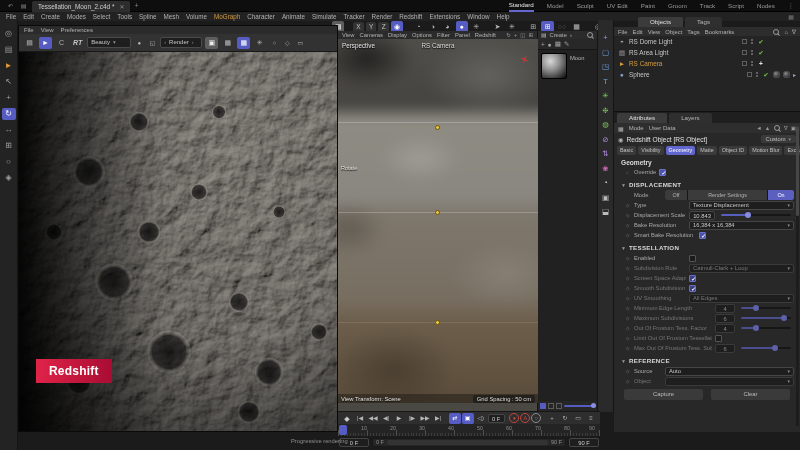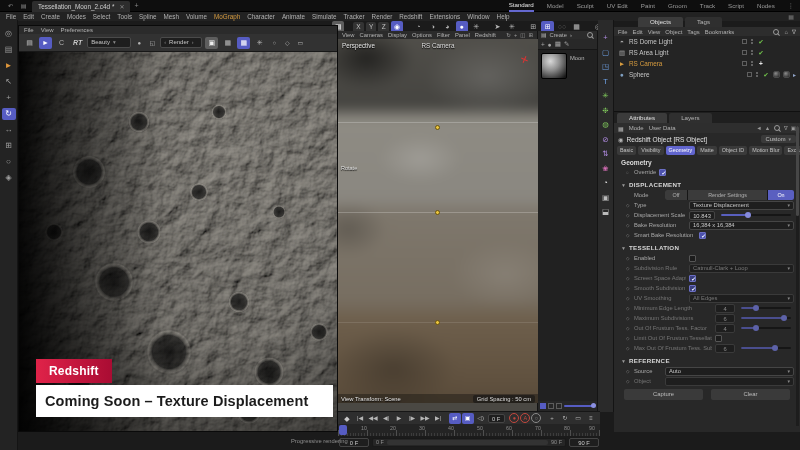--- a/index.html
+++ b/index.html
@@ -339,21 +339,20 @@
         <circle cx="120" cy="70" r="14" fill="url(#cg)"></circle>
         <circle cx="200" cy="60" r="10" fill="url(#cg)"></circle>
         <circle cx="35" cy="180" r="12" fill="url(#cg)"></circle>
         <circle cx="260" cy="160" r="9" fill="url(#cg)"></circle>
         <circle cx="300" cy="280" r="12" fill="url(#cg)"></circle>
         <circle cx="230" cy="360" r="16" fill="url(#cg)"></circle>
         <rect width="318" height="379" fill="url(#shadeL)"></rect>
         <rect width="318" height="379" fill="url(#vign)"></rect>
       </svg>
       <div id="rv-badge">Redshift</div>
-      <div id="rv-banner">Coming Soon – Texture Displacement</div>
     </div>
   </div>
 
   <div id="viewport" class="abs">
     <div id="vp-menus">
       <span class="mi">View</span>
       <span class="mi">Cameras</span>
       <span class="mi">Display</span>
       <span class="mi">Options</span>
       <span class="mi">Filter</span>

